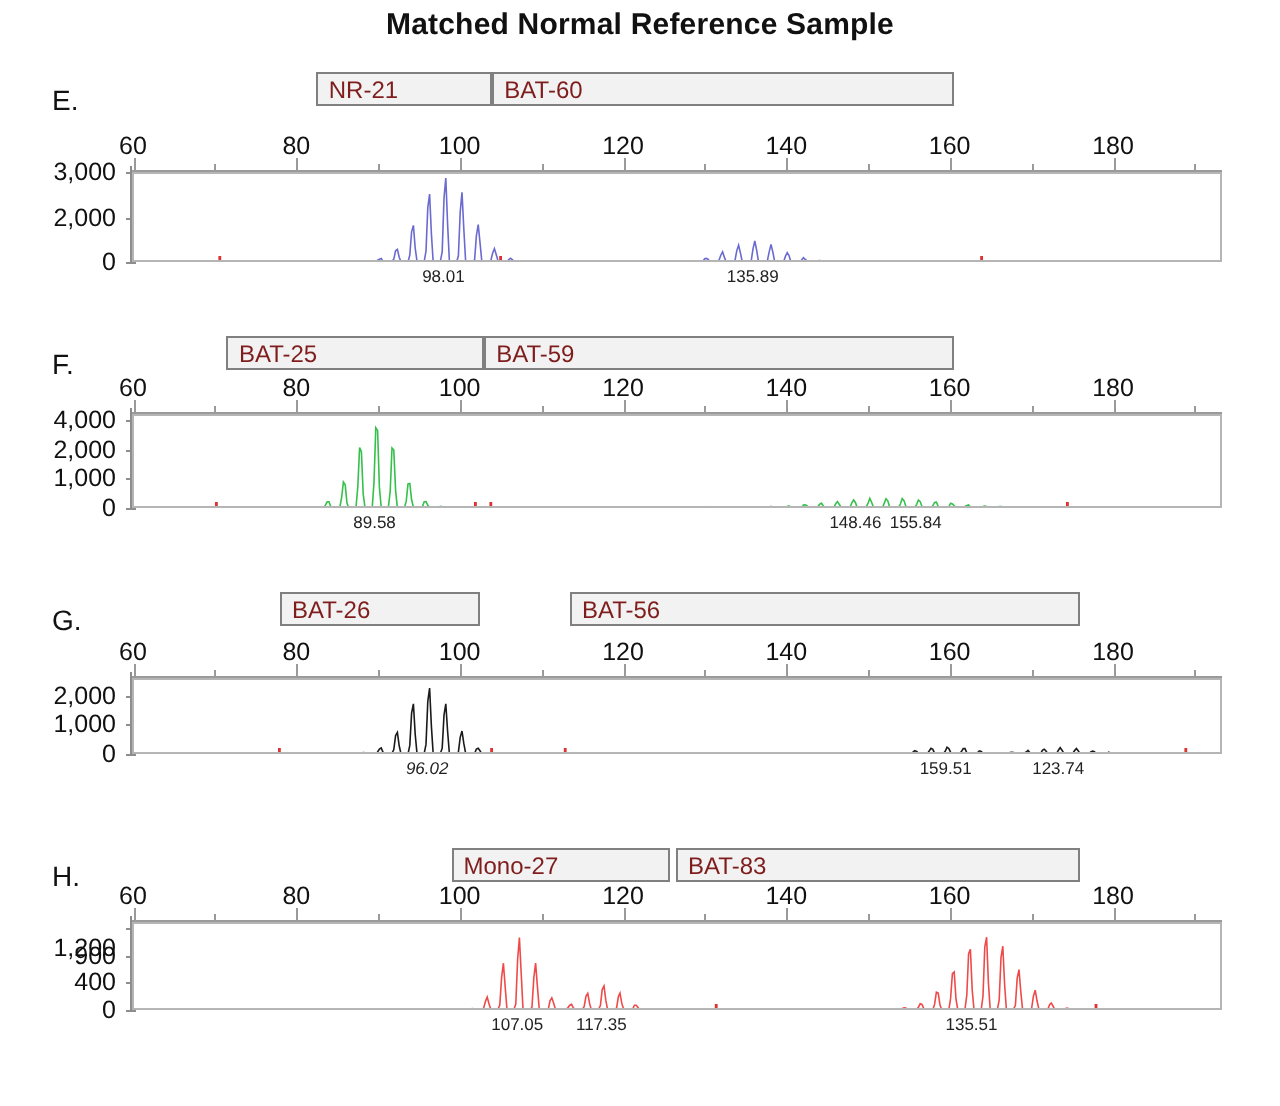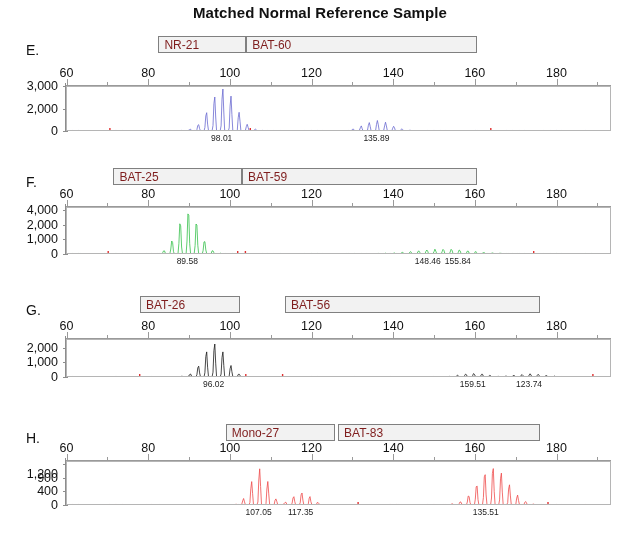--- a/index.html
+++ b/index.html
@@ -204,21 +204,21 @@
         <div class="plotbox" style="left: 66px; top: 339px; width: 545px; height: 38px;">
           <svg width="545" height="38" class="trace">
             <polyline points="0.5,36.6 1.4,36.9 2.3,36.9 3.2,37.0 4.1,36.8 5.0,37.0 5.9,36.6 6.8,37.0 7.7,36.7 8.6,37.0 9.5,36.9 10.4,37.0 11.3,36.6 12.2,36.9 13.1,36.6 14.0,36.9 14.9,36.9 15.8,37.0 16.7,36.7 17.6,36.8 18.5,36.6 19.4,36.8 20.3,36.8 21.2,37.0 22.1,36.9 23.0,36.8 23.9,36.7 24.8,36.7 25.7,36.8 26.6,36.9 27.4,37.0 28.3,36.8 29.2,36.8 30.1,36.7 31.0,36.8 31.9,36.7 32.8,36.9 33.7,36.9 34.6,36.9 35.5,36.7 36.4,36.8 37.3,36.6 38.2,36.9 39.1,36.9 40.0,37.0 40.9,36.7 41.8,36.9 42.7,36.6 43.6,37.0 44.5,36.8 45.4,37.0 46.3,36.9 47.2,37.0 48.1,36.6 49.0,37.0 49.9,36.6 50.8,37.0 51.7,37.0 52.6,37.0 53.5,36.7 54.4,36.9 55.3,36.6 56.2,36.9 57.1,36.8 58.0,37.0 58.9,36.8 59.8,36.8 60.7,36.6 61.6,36.8 62.5,36.8 63.4,36.9 64.3,36.9 65.2,36.8 66.1,36.7 67.0,36.7 67.9,36.7 68.8,36.8 69.7,36.9 70.6,36.9 71.5,36.8 72.4,36.7 73.3,36.8 74.2,36.7 75.1,36.9 76.0,37.0 76.9,36.9 77.8,36.7 78.7,36.9 79.6,36.6 80.5,36.9 81.3,36.8 82.2,37.0 83.1,36.8 84.0,37.0 84.9,36.6 85.8,37.0 86.7,36.7 87.6,37.0 88.5,37.0 89.4,37.0 90.3,36.6 91.2,36.9 92.1,36.6 93.0,36.9 93.9,36.9 94.8,37.0 95.7,36.8 96.6,36.9 97.5,36.6 98.4,36.8 99.3,36.8 100.2,37.0 101.1,36.9 102.0,36.8 102.9,36.7 103.8,36.7 104.7,36.7 105.6,36.8 106.5,36.9 107.4,36.9 108.3,36.8 109.2,36.7 110.1,36.7 111.0,36.7 111.9,36.9 112.8,37.0 113.7,36.8 114.6,36.3 115.5,36.4 116.4,36.5 117.3,36.9 118.2,36.8 119.1,37.0 120.0,36.8 120.9,36.9 121.8,36.0 122.7,34.5 123.6,34.0 124.5,36.1 125.4,36.9 126.3,37.0 127.2,36.6 128.1,37.0 129.0,36.6 129.9,34.8 130.8,27.8 131.7,26.2 132.6,32.9 133.5,36.9 134.4,36.6 135.2,36.9 136.1,36.8 137.0,37.0 137.9,32.7 138.8,16.6 139.7,11.9 140.6,27.2 141.5,36.7 142.4,36.9 143.3,37.0 144.2,36.9 145.1,36.7 146.0,32.2 146.9,10.7 147.8,4.0 148.7,23.2 149.6,37.0 150.5,36.9 151.4,36.7 152.3,36.8 153.2,36.7 154.1,34.1 155.0,17.6 155.9,11.9 156.8,25.6 157.7,36.8 158.6,36.6 159.5,36.9 160.4,36.7 161.3,37.0 162.2,36.0 163.1,28.7 164.0,25.5 164.9,31.7 165.8,36.5 166.7,37.0 167.6,36.9 168.5,37.0 169.4,36.7 170.3,36.8 171.2,34.5 172.1,34.1 173.0,35.4 173.9,36.9 174.8,36.8 175.7,36.9 176.6,36.6 177.5,36.8 178.4,36.7 179.3,36.6 180.2,36.5 181.1,36.7 182.0,36.7 182.9,36.8 183.8,36.7 184.7,36.8 185.6,36.9 186.5,37.0 187.4,36.8 188.3,36.7 189.1,36.7 190.0,36.7 190.9,36.8 191.8,36.9 192.7,36.9 193.6,36.8 194.5,36.8 195.4,36.6 196.3,36.8 197.2,36.8 198.1,37.0 199.0,36.9 199.9,36.9 200.8,36.6 201.7,36.9 202.6,36.7 203.5,37.0 204.4,37.0 205.3,37.0 206.2,36.7 207.1,37.0 208.0,36.6 208.9,37.0 209.8,36.8 210.7,37.0 211.6,36.8 212.5,36.9 213.4,36.6 214.3,36.9 215.2,36.7 216.1,37.0 217.0,36.9 217.9,36.9 218.8,36.7 219.7,36.8 220.6,36.7 221.5,36.9 222.4,36.9 223.3,36.9 224.2,36.8 225.1,36.7 226.0,36.7 226.9,36.7 227.8,36.8 228.7,37.0 229.6,36.9 230.5,36.8 231.4,36.8 232.3,36.6 233.2,36.8 234.1,36.8 235.0,37.0 235.9,36.8 236.8,36.9 237.7,36.6 238.6,36.9 239.5,36.7 240.4,37.0 241.3,37.0 242.2,37.0 243.0,36.6 243.9,36.9 244.8,36.6 245.7,37.0 246.6,36.9 247.5,37.0 248.4,36.8 249.3,37.0 250.2,36.6 251.1,36.9 252.0,36.7 252.9,37.0 253.8,36.9 254.7,36.9 255.6,36.6 256.5,36.8 257.4,36.7 258.3,36.9 259.2,37.0 260.1,36.9 261.0,36.7 261.9,36.8 262.8,36.6 263.7,36.8 264.6,36.8 265.5,37.0 266.4,36.9 267.3,36.8 268.2,36.7 269.1,36.7 270.0,36.8 270.9,36.9 271.8,37.0 272.7,36.8 273.6,36.8 274.5,36.6 275.4,36.8 276.3,36.7 277.2,36.9 278.1,36.9 279.0,36.9 279.9,36.6 280.8,36.9 281.7,36.6 282.6,36.9 283.5,36.9 284.4,37.0 285.3,36.7 286.2,37.0 287.1,36.6 288.0,37.0 288.9,36.8 289.8,37.0 290.7,36.9 291.6,37.0 292.5,36.6 293.4,36.9 294.3,36.7 295.2,36.9 296.1,37.0 296.9,36.9 297.8,36.7 298.7,36.8 299.6,36.6 300.5,36.8 301.4,36.9 302.3,37.0 303.2,36.8 304.1,36.8 305.0,36.7 305.9,36.7 306.8,36.8 307.7,36.9 308.6,37.0 309.5,36.8 310.4,36.8 311.3,36.7 312.2,36.8 313.1,36.8 314.0,37.0 314.9,36.9 315.8,36.9 316.7,36.6 317.6,36.8 318.5,36.6 319.4,36.9 320.3,36.9 321.2,37.0 322.1,36.7 323.0,36.9 323.9,36.6 324.8,37.0 325.7,36.8 326.6,37.0 327.5,36.8 328.4,37.0 329.3,36.6 330.2,37.0 331.1,36.7 332.0,37.0 332.9,37.0 333.8,36.9 334.7,36.7 335.6,36.9 336.5,36.6 337.4,36.9 338.3,36.9 339.2,37.0 340.1,36.8 341.0,36.8 341.9,36.6 342.8,36.8 343.7,36.8 344.6,36.9 345.5,36.9 346.4,36.8 347.3,36.7 348.2,36.7 349.1,36.8 350.0,36.8 350.8,37.0 351.7,36.9 352.6,36.8 353.5,36.7 354.4,36.8 355.3,36.7 356.2,36.9 357.1,37.0 358.0,36.9 358.9,36.7 359.8,36.9 360.7,36.6 361.6,36.9 362.5,36.8 363.4,37.0 364.3,36.8 365.2,37.0 366.1,36.6 367.0,37.0 367.9,36.7 368.8,37.0 369.7,36.9 370.6,37.0 371.5,36.6 372.4,36.9 373.3,36.6 374.2,36.8 375.1,36.8 376.0,37.0 376.9,36.7 377.8,36.8 378.7,36.6 379.6,36.8 380.5,36.8 381.4,36.7 382.3,36.4 383.2,36.5 384.1,36.6 385.0,36.7 385.9,36.7 386.8,36.9 387.7,37.0 388.6,36.9 389.5,36.1 390.4,35.3 391.3,35.7 392.2,36.6 393.1,36.9 394.0,37.0 394.9,36.9 395.8,36.7 396.7,36.8 397.6,35.5 398.5,34.2 399.4,34.7 400.3,36.6 401.2,36.8 402.1,36.9 403.0,36.6 403.9,36.9 404.7,36.7 405.6,35.7 406.5,33.6 407.4,34.3 408.3,36.1 409.2,37.0 410.1,36.6 411.0,37.0 411.9,36.9 412.8,37.0 413.7,35.8 414.6,34.3 415.5,34.3 416.4,36.4 417.3,36.8 418.2,37.0 419.1,36.8 420.0,36.8 420.9,36.6 421.8,36.3 422.7,35.4 423.6,35.7 424.5,36.7 425.4,36.9 426.3,36.7 427.2,36.7 428.1,36.7 429.0,36.8 429.9,36.7 430.8,36.4 431.7,36.4 432.6,36.6 433.5,36.8 434.4,36.7 435.3,36.9 436.2,36.9 437.1,36.9 438.0,36.3 438.9,36.2 439.8,36.3 440.7,36.9 441.6,36.8 442.5,37.0 443.4,36.9 444.3,37.0 445.2,36.5 446.1,36.0 447.0,35.2 447.9,36.3 448.8,37.0 449.7,37.0 450.6,36.7 451.5,36.9 452.4,36.6 453.3,36.8 454.2,35.2 455.1,34.6 456.0,35.5 456.9,36.9 457.8,36.6 458.6,36.8 459.5,36.7 460.4,36.9 461.3,36.8 462.2,35.1 463.1,33.8 464.0,35.1 464.9,36.6 465.8,36.8 466.7,36.9 467.6,36.9 468.5,36.8 469.4,36.6 470.3,35.3 471.2,34.3 472.1,35.4 473.0,36.8 473.9,36.9 474.8,36.7 475.7,36.8 476.6,36.6 477.5,36.8 478.4,36.0 479.3,35.6 480.2,35.9 481.1,36.8 482.0,36.6 482.9,36.9 483.8,36.7 484.7,37.0 485.6,37.0 486.5,36.7 487.4,36.1 488.3,36.6 489.2,36.5 490.1,37.0 491.0,36.9 491.9,37.0 492.8,36.8 493.7,36.9 494.6,36.5 495.5,36.7 496.4,36.6 497.3,36.9 498.2,36.9 499.1,36.9 500.0,36.6 500.9,36.8 501.8,36.7 502.7,36.9 503.6,36.9 504.5,36.9 505.4,36.8 506.3,36.7 507.2,36.7 508.1,36.7 509.0,36.9 509.9,37.0 510.8,36.9 511.7,36.7 512.5,36.8 513.4,36.6 514.3,36.8 515.2,36.9 516.1,37.0 517.0,36.8 517.9,36.9 518.8,36.6 519.7,36.9 520.6,36.7 521.5,37.0 522.4,36.9 523.3,37.0 524.2,36.6 525.1,37.0 526.0,36.6 526.9,37.0 527.8,36.9 528.7,37.0 529.6,36.7 530.5,37.0" fill="none" stroke="#1a1a1a" stroke-width="0.8"></polyline>
             <rect x="72.0" y="34.0" width="1.4" height="3" fill="#e03030"></rect>
             <rect x="178.1" y="34.0" width="1.4" height="3" fill="#e03030"></rect>
             <rect x="214.9" y="34.0" width="1.4" height="3" fill="#e03030"></rect>
             <rect x="525.2" y="34.0" width="1.4" height="3" fill="#e03030"></rect>
           </svg>
         </div>
         <div class="callouts" style="left: 0px; top: 379px; width: 640px;">
-          <div class="callout" style="left: 213.582px;">96.02</div>
+          <div class="callout" style="left: 213.582px; font-style: italic;">96.02</div>
           <div class="callout" style="left: 472.832px;">159.51</div>
           <div class="callout" style="left: 529.101px;">123.74</div>
         </div>
       </div>
       <div class="panel" style="top: 0px;">
         <div class="panel-letter" style="left: 26px; top: 430px;">H.</div>
         <div class="markerbar" style="left: 0px; top: 424px; width: 640px;">
           <div class="marker" style="left: 225.75px; width: 109px;">
             <span>Mono-27</span>
           </div>

